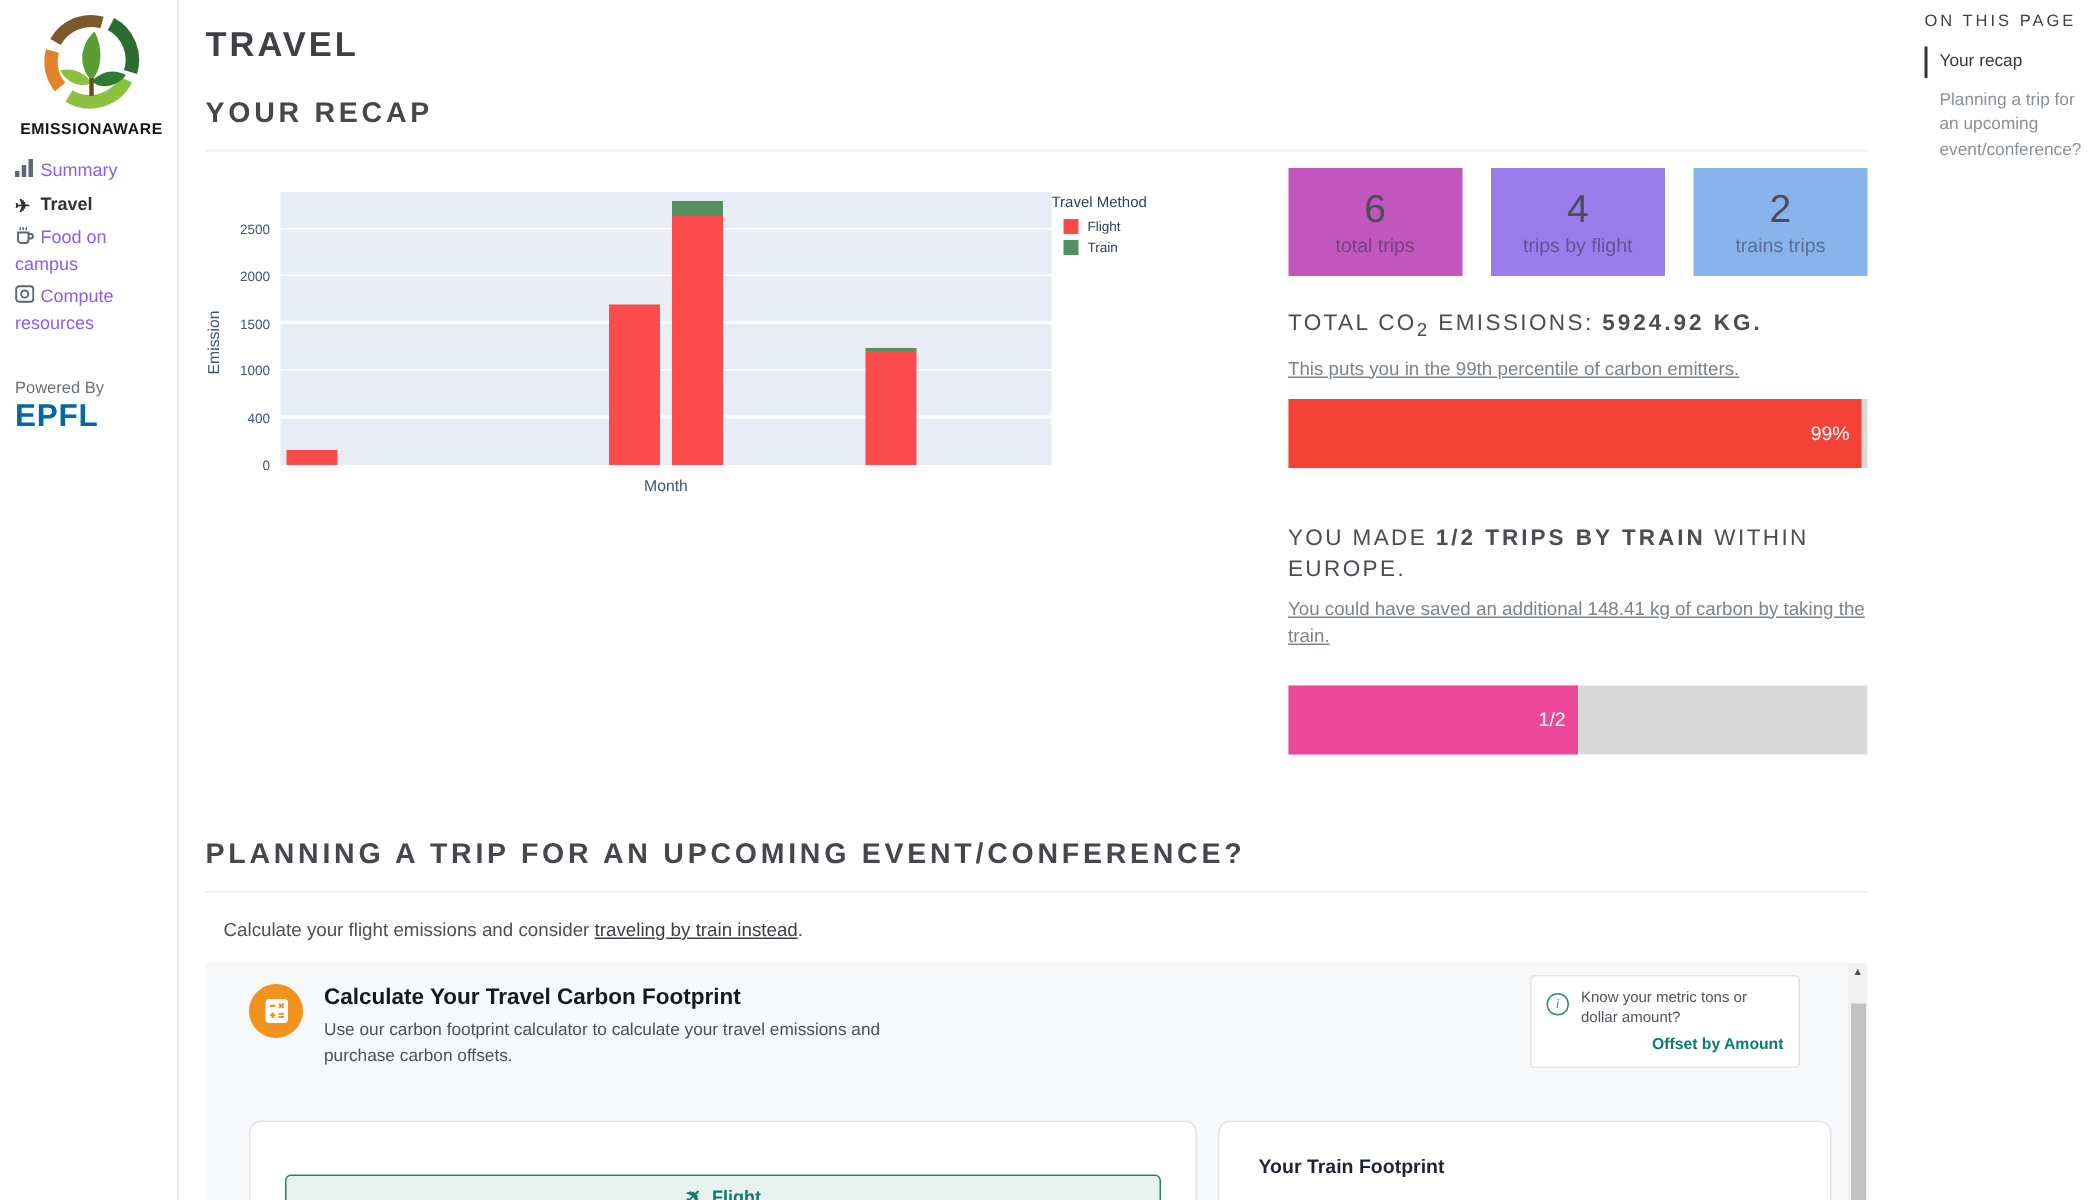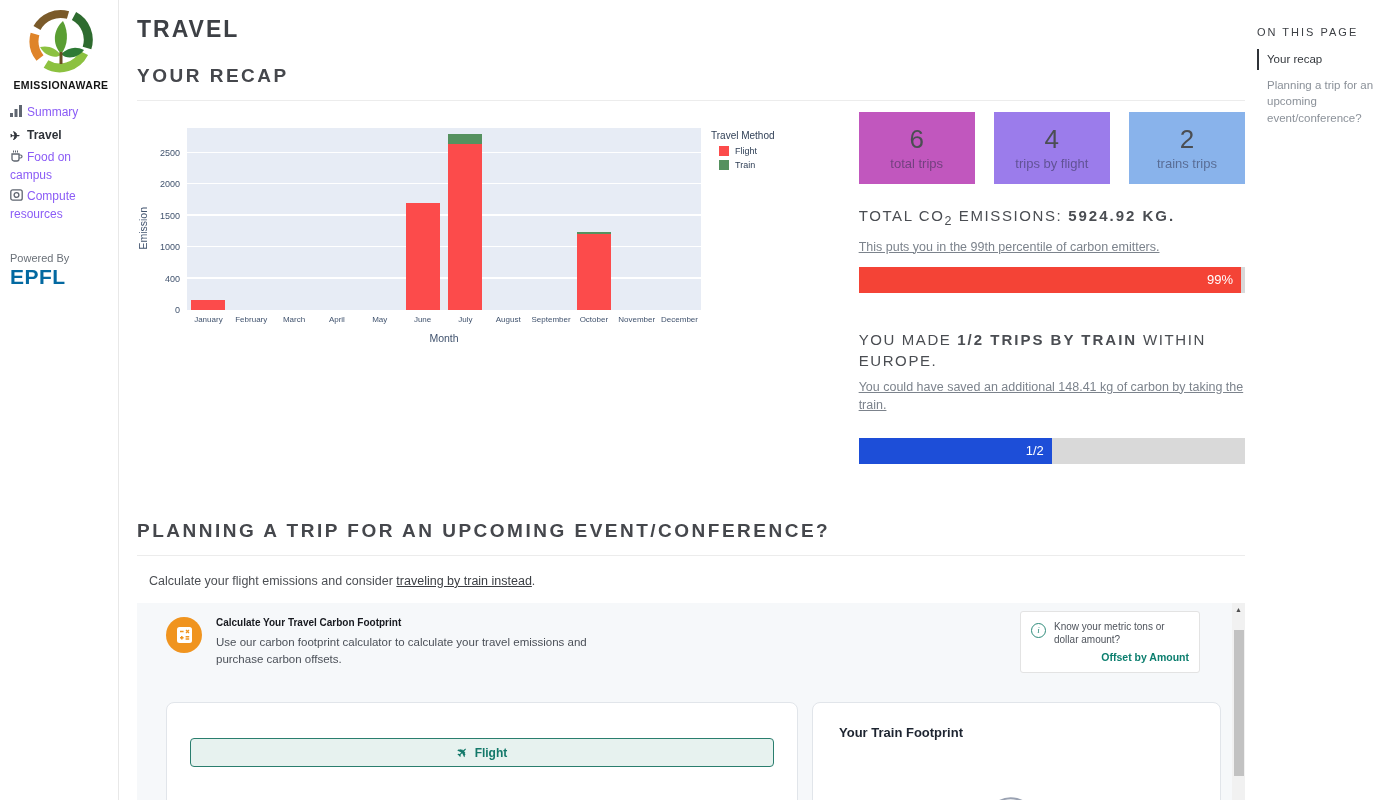--- a/index.html
+++ b/index.html
@@ -32,65 +32,65 @@
   .ytick { position:absolute; right:7px; font-size:9px; color:#41536e; transform:translateY(50%); }
   .plot-col { width:514px; }
   .plot { position:relative; width:514px; height:182px; margin-top:16px; background:#e7ecf5; }
   .gridline { position:absolute; left:0; right:0; height:1.5px; background:#ffffff; }
   .bars { position:absolute; left:0; top:0; right:0; bottom:0; display:flex; align-items:flex-end; }
   .bar-col { flex:1; height:100%; display:flex; flex-direction:column; justify-content:flex-end; align-items:center; }
   .bar-seg { width:34px; }
   .xlabels { display:flex; margin-top:5px; }
   .xlabel { flex:1; text-align:center; font-size:8px; color:#41536e; white-space:nowrap; }
   .xtitle { text-align:center; font-size:10.5px; color:#41536e; margin-top:8px; }
-  .legend { margin-left:10px; padding-top:18px; }
+  .legend { padding-top:18px; }
   .legend-title { font-size:10px; color:#2f3f56; margin-bottom:5px; }
   .legend-item { display:flex; align-items:center; gap:6px; font-size:9px; color:#2f3f56; margin-bottom:4px; padding-left:8px; cursor:pointer; }
   .legend-swatch { width:10px; height:10px; display:inline-block; }
   
   .right-col { width:393px; margin-left:61px; }
   .stat-cards { display:flex; gap:19px; }
   .stat-card { flex:1; height:72px; display:flex; flex-direction:column; justify-content:center; text-align:center; }
   .stat-value { font-size:26px; color:#4b4e53; line-height:1.1; }
   .stat-label { font-size:13px; color:rgba(45,45,70,.52); margin-top:3px; }
   .co2-block { margin-top:21px; }
   .stat-heading { font-size:15px; letter-spacing:1.6px; color:#4a4d52; line-height:1.4; }
   .stat-heading b { letter-spacing:2px; }
   .sub { font-size:12.5px; color:#7c838c; margin-top:7px; line-height:1.45;text-decoration:underline; }
-  .progress { height:26px; background:#d9d9d9; margin-top:11px; }
+  .progress { height:46px; background:#d9d9d9; margin-top:11px; }
   .progress-fill { height:100%; display:flex; align-items:center; justify-content:flex-end; padding-right:8px; color:#fff; font-size:13px; }
   .train-block { margin-top:36px; }
   
   .planning { margin-top:56px; }
   .planning-p { font-size:12.5px; color:#4c4f54; margin:18px 12px 0; }
   .planning-p a { color:#3b3e43; text-decoration:underline; cursor:pointer; }
   
   .widget { position:relative; margin-top:15px; background:#f6f8fa; height:288px; overflow:hidden; padding:12px 13px 0 29px; }
   .widget-header { display:flex; gap:14px; }
   .calc-icon { width:36px; height:36px; min-width:36px; border-radius:50%; background:#f0941f; display:flex; align-items:center; justify-content:center; margin-top:2px; }
-  .widget-title { font-size:10px; font-weight:bold; color:#17191f; margin-top:2px; }
+  .widget-title { font-size:15px; font-weight:bold; color:#17191f; margin-top:2px; }
   .widget-sub { font-size:11.5px; color:#4b5058; width:380px; margin-top:6px; line-height:1.5; }
   .offset-box { position:absolute; right:45px; top:8px; width:180px; background:#fff; border:1px solid #e3e3e3; border-radius:3px; padding:8px 10px 9px; display:flex; gap:8px; }
   .info-icon { width:15px; height:15px; min-width:15px; border:1.3px solid #2e8b7a; border-radius:50%; color:#2e8b7a; font-size:9px; display:flex; align-items:center; justify-content:center; font-family:"Liberation Serif",serif; font-style:italic; margin-top:3px; }
   .offset-text { font-size:10px; color:#4f545c; line-height:1.35; }
   .offset-link { display:block; font-size:10.5px; font-weight:bold; color:#0b7e6e; text-align:right; margin-top:4px; cursor:pointer; }
   .cards-row { display:flex; gap:14px; margin-top:34px; }
   .trip-card { width:632px; background:#fff; border:1px solid #e1e5ea; border-radius:8px; padding:18px 23px; height:260px; }
   .fp-card { width:409px; background:#fff; border:1px solid #e1e5ea; border-radius:8px; padding:22px 26px; height:260px; }
   .card-title { font-size:13px; font-weight:bold; color:#1d2430; }
   .flight-btn { margin-top:17px; height:29px; background:#e7f2ef; border:1.5px solid #2a7e6e; border-radius:4px; display:flex; align-items:center; justify-content:center; gap:7px; color:#14796a; font-weight:bold; font-size:12px; cursor:pointer; }
   .plane-glyph { display:inline-block; transform:rotate(-45deg); font-size:13px; }
   .fp-cloud { display:block; margin:28px auto 0; }
   
   .w-scrollbar { position:absolute; right:0; top:0; bottom:0; width:13px; background:#f1f1f1; }
   .w-arrow { position:absolute; left:0; width:13px; height:14px; font-size:7px; color:#4f4f4f; text-align:center; line-height:14px; cursor:pointer; }
   .w-arrow.up { top:0; }
   .w-thumb { position:absolute; left:1.5px; top:27px; width:10px; height:146px; background:#c2c2c2; cursor:pointer; }
   
-  .pagemap { margin-left:12px; padding-top:26px; width:120px; }
+  .pagemap { margin-left:38px; padding-top:8px; width:120px; }
   .otp-header { font-size:11px; letter-spacing:2px; color:#3c3f44; margin-bottom:11px; white-space:nowrap; }
   .otp-item { font-size:11.5px; color:#8b9199; padding:2px 0 2px 8px; border-left:2px solid transparent; margin-bottom:5px; line-height:1.45; cursor:pointer; }
   .otp-item.active { color:#33373c; border-left-color:#2f3338; }
 </style>
 </head>
 <body>
 
 <aside class="sidebar">
   <div class="logo-wrap">
     <svg width="66" height="66" viewBox="0 0 66 66">
@@ -185,34 +185,20 @@
                 <div class="bar-col"></div>
                 <div class="bar-col"></div>
                 <div class="bar-col">
                   <div class="bar-seg" style="height: 2.51034px; background: rgb(85, 145, 95);"></div>
                   <div class="bar-seg" style="height: 75.9379px; background: rgb(252, 75, 75);"></div>
                 </div>
                 <div class="bar-col"></div>
                 <div class="bar-col"></div>
               </div>
           </div>
-          <div class="xlabels">
-              <div class="xlabel">January</div>
-              <div class="xlabel">February</div>
-              <div class="xlabel">March</div>
-              <div class="xlabel">April</div>
-              <div class="xlabel">May</div>
-              <div class="xlabel">June</div>
-              <div class="xlabel">July</div>
-              <div class="xlabel">August</div>
-              <div class="xlabel">September</div>
-              <div class="xlabel">October</div>
-              <div class="xlabel">November</div>
-              <div class="xlabel">December</div>
-            </div>
           <div class="xtitle">Month</div>
         </div>
         <div class="legend">
           <div class="legend-title">Travel Method</div>
           <div>
               <div class="legend-item">
                 <span class="legend-swatch" style="background: rgb(252, 75, 75);"></span>
                 <span>Flight</span>
               </div>
               <div class="legend-item">
@@ -247,21 +233,21 @@
           <div class="progress-fill" style="background-color: rgb(244, 67, 54); width: 99%;">
             <span>99%</span>
           </div>
         </div>
       </div>
 
       <div class="train-block">
         <div class="stat-heading"><span>YOU MADE </span><b>1/2 TRIPS BY TRAIN</b><span> WITHIN EUROPE.</span></div>
         <div class="sub">You could have saved an additional 148.41 kg of carbon by taking the train.</div>
         <div class="progress" style="background-color: rgb(217, 217, 217);">
-          <div class="progress-fill" style="background-color: #1d4ed8; width: 50%; margin-top: 24px;">
+          <div class="progress-fill" style="background-color: #ec4899; width: 50%; margin-top: 24px;">
             <span>1/2</span>
           </div>
         </div>
       </div>
     </div>
   </div>
 
   <div class="planning">
     <h2 class="section-h">PLANNING A TRIP FOR AN UPCOMING EVENT/CONFERENCE?</h2>
     <p class="planning-p"><span>Calculate your flight emissions and consider </span><a>traveling by train instead</a><span>.</span></p>

